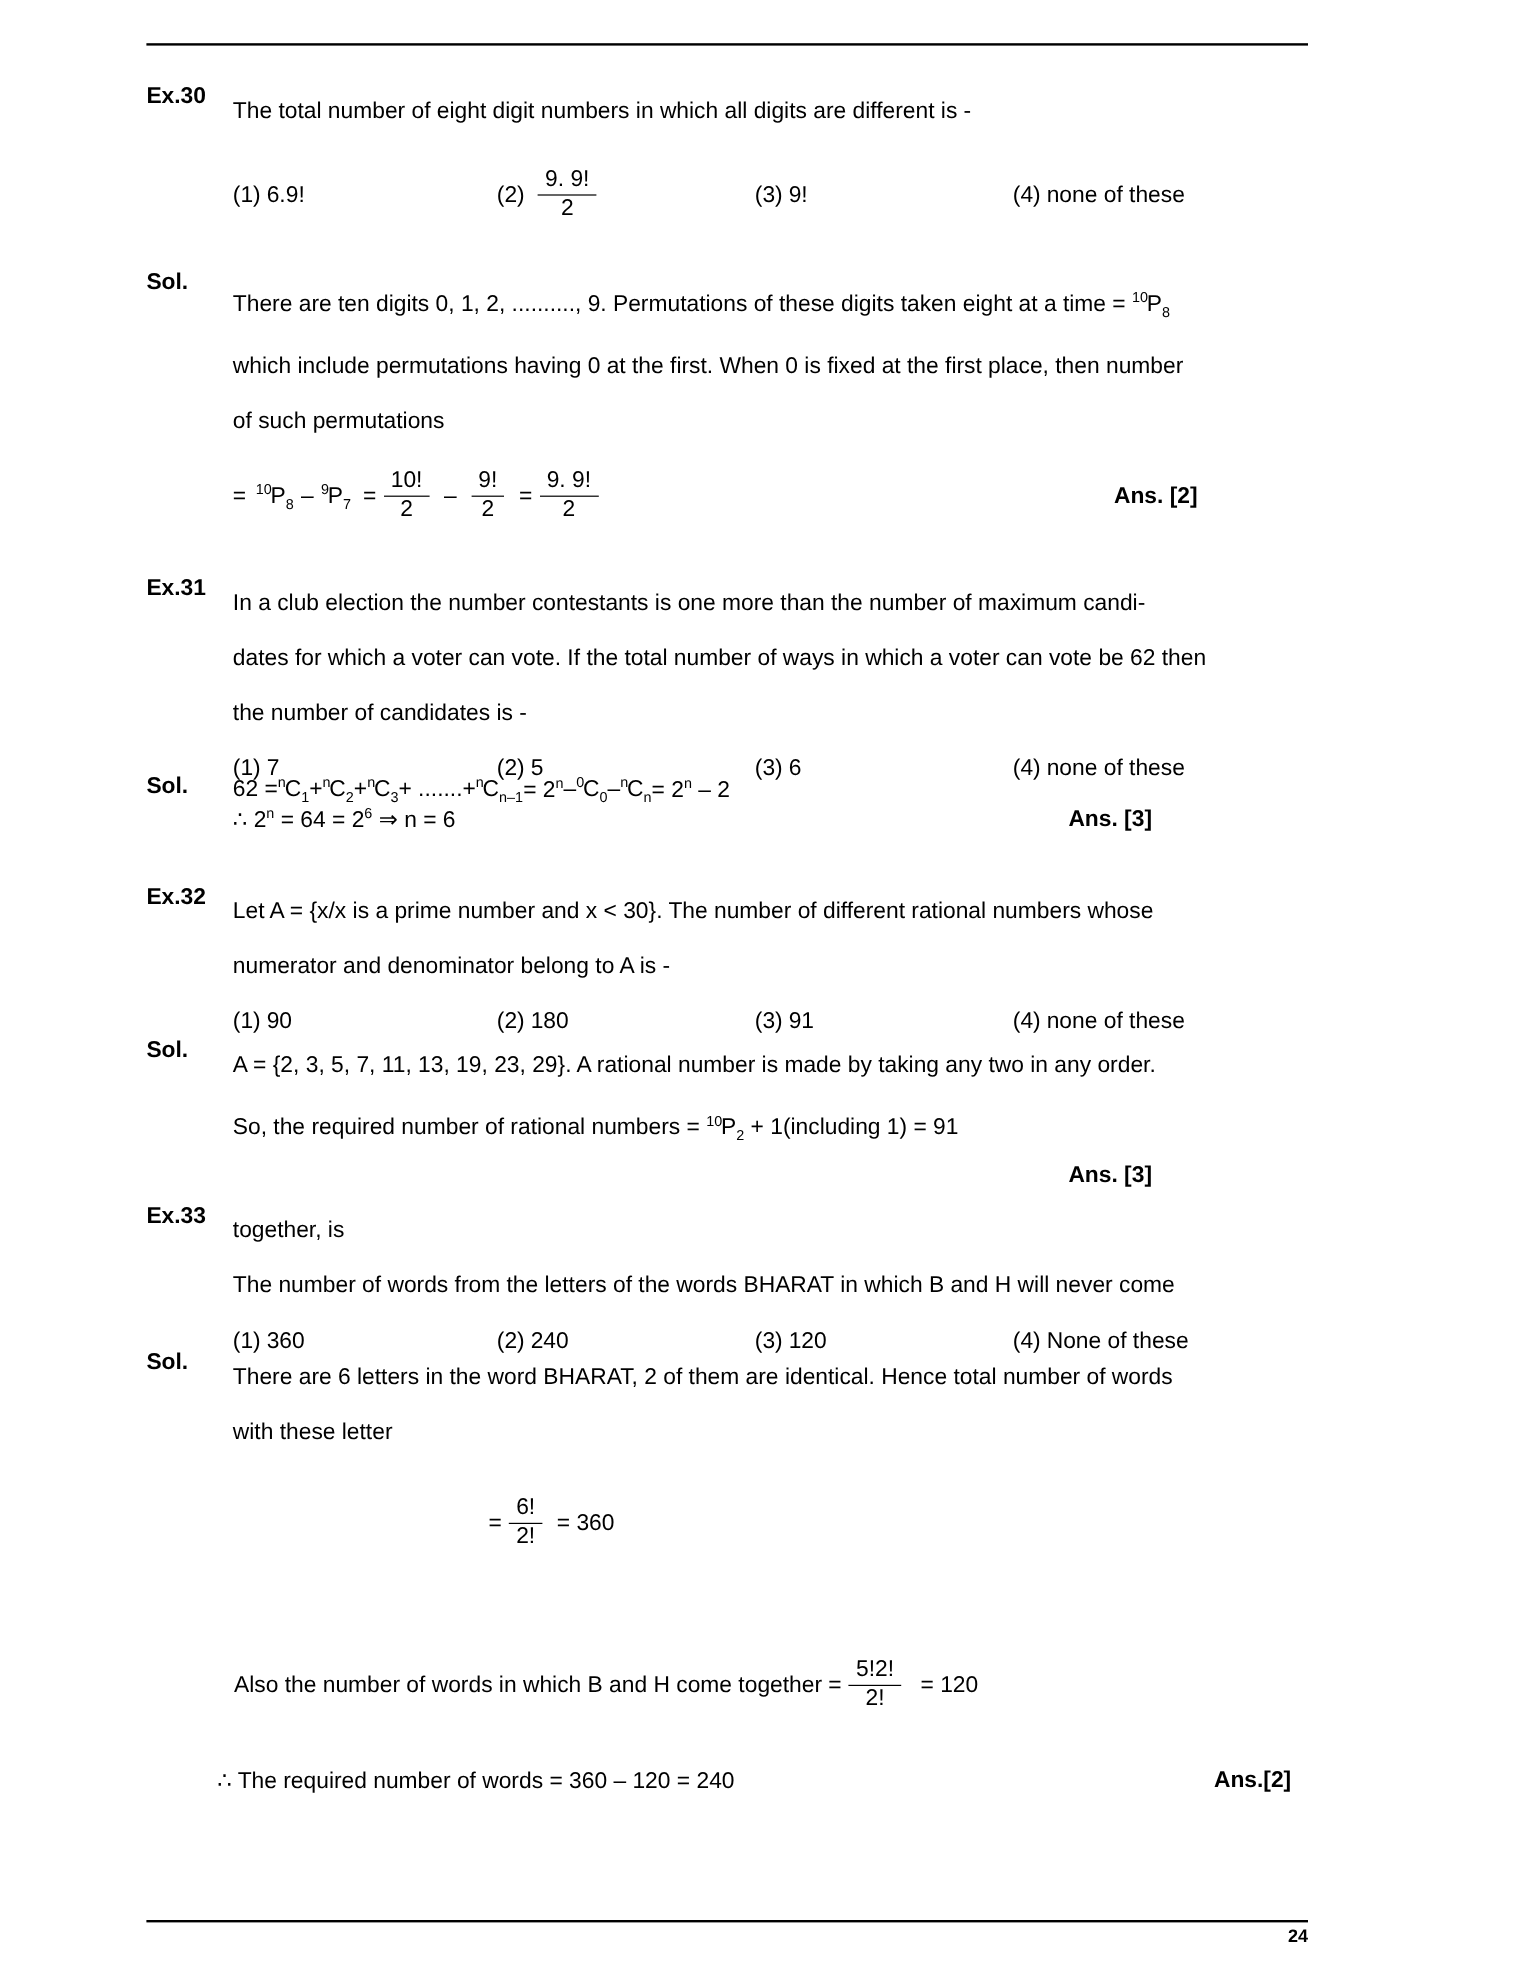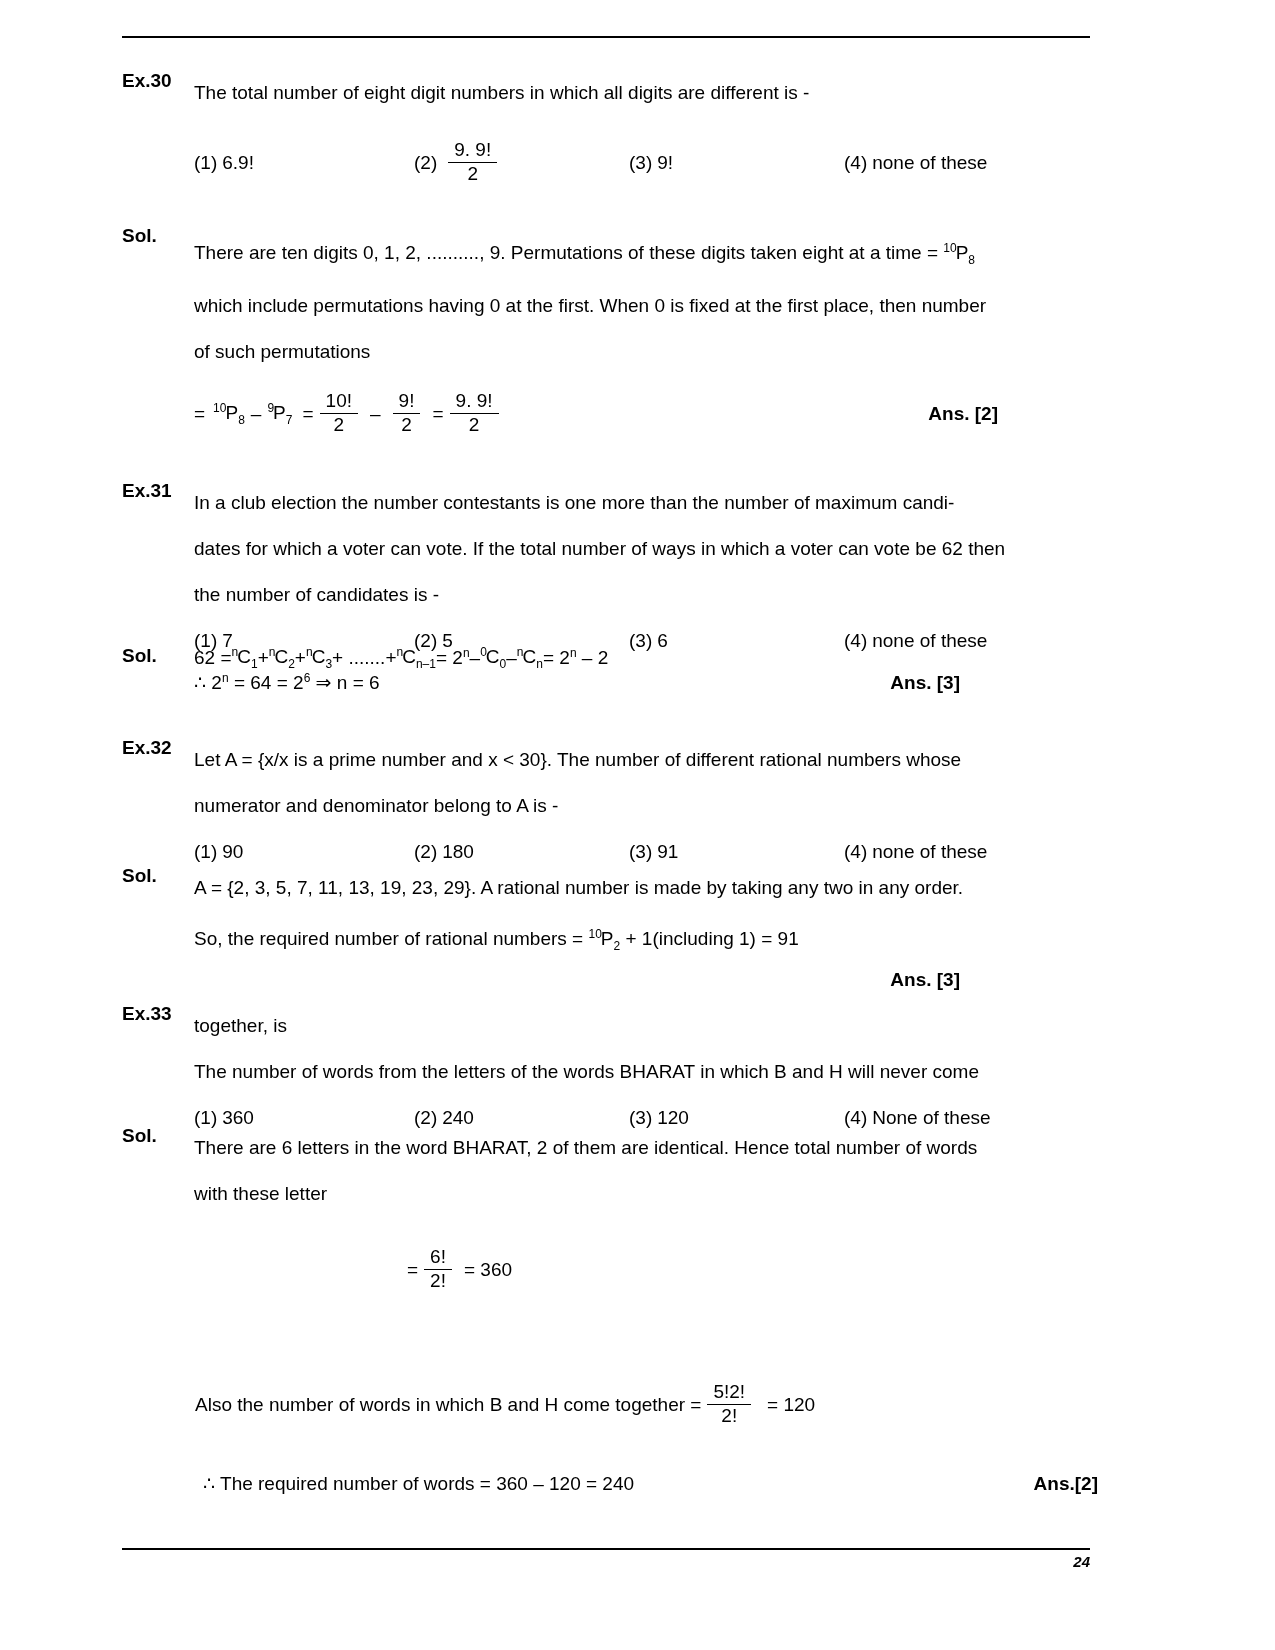--- a/index.html
+++ b/index.html
@@ -39,23 +39,22 @@
   .header-rule {
     margin-top: 2px;
     border-bottom: 2.5px solid #000;
     width: 968px;
   }
 
   
   .footer {
     position: absolute;
     left: 122px;
-    top: 1548px;
+    top: 1600px;
     width: 968px;
-    font-style: italic;
   }
   .footer-rule {
     border-bottom: 2.5px solid #000;
     width: 968px;
   }
   .footer-pageno {
     text-align: right;
     font-size: 15px;
     font-weight: bold;
     padding-top: 3px;
@@ -398,21 +397,21 @@
     <div class="mathline" style="padding-left:73px;">
       <span>Also the number of words in which B and H come together = </span>
       <span class="frac">
         <span class="num">5!2!</span>
         <span class="den">2!</span>
       </span>
       <span style="margin-left:10px;">= 120</span>
     </div>
   </div>
 
-  <div class="blk" style="top:1472px;left:130px;">
+  <div class="blk" style="top:1472px;left:108px;">
     <div class="mathline" style="padding-left:73px;">
       <span>∴  The required number of words = 360 – 120 = 240</span>
       <span class="spacer"></span>
       <span class="ans" style="">Ans.[2]</span>
     </div>
   </div>
 
   <div class="footer">
     <div class="footer-rule"></div>
     <div class="footer-pageno">24</div>

